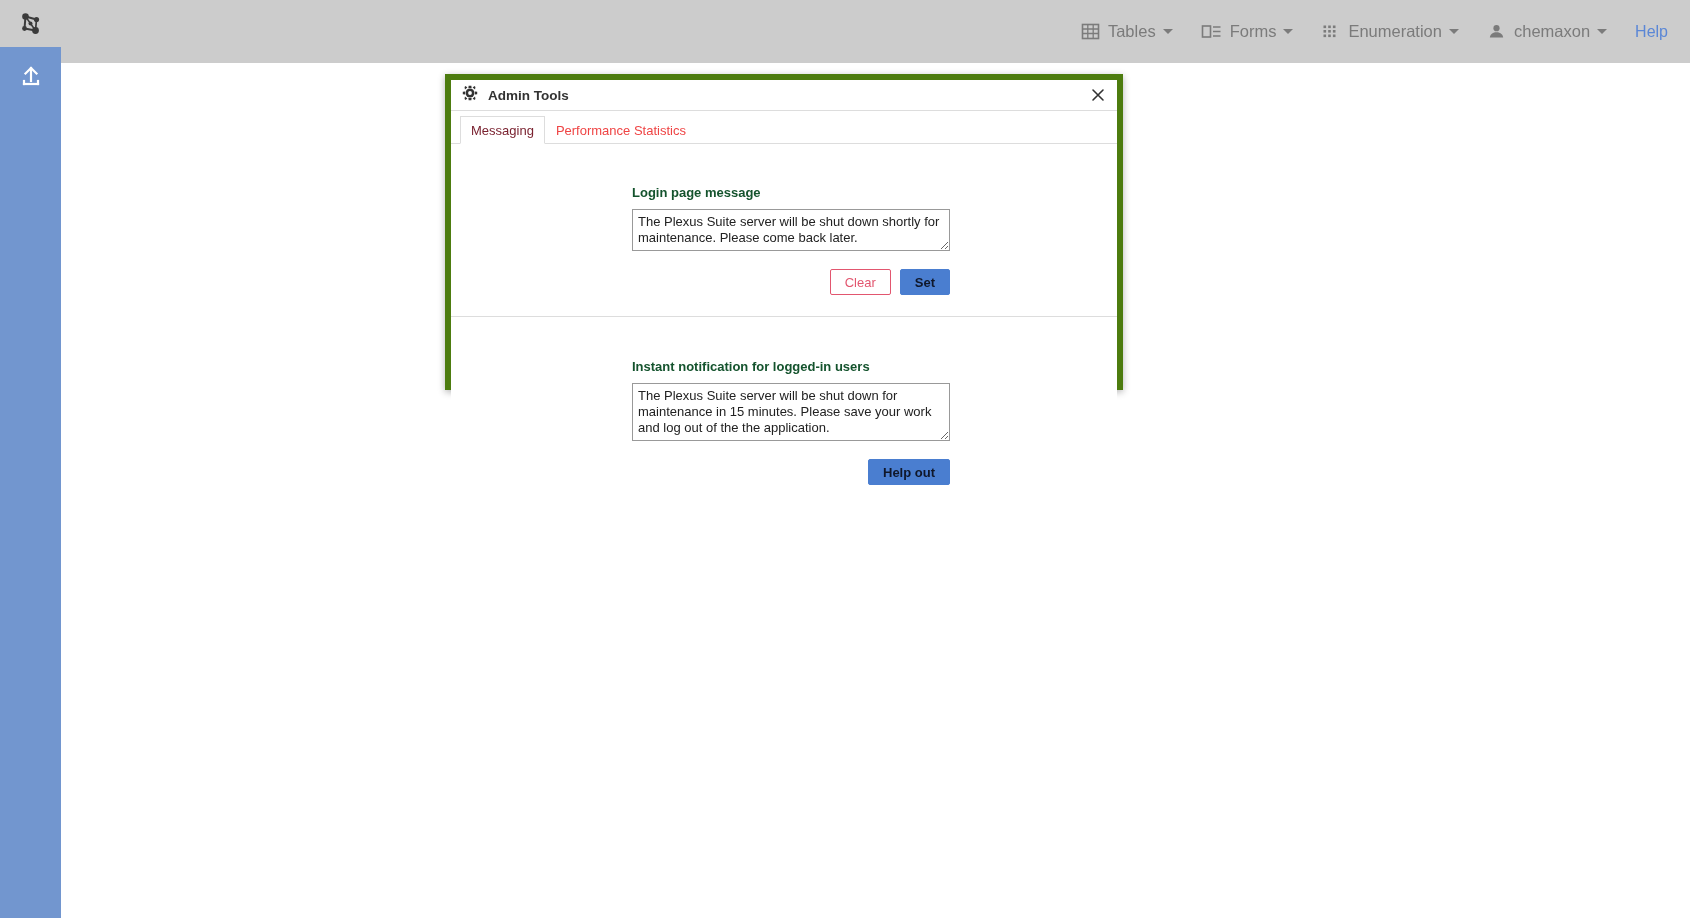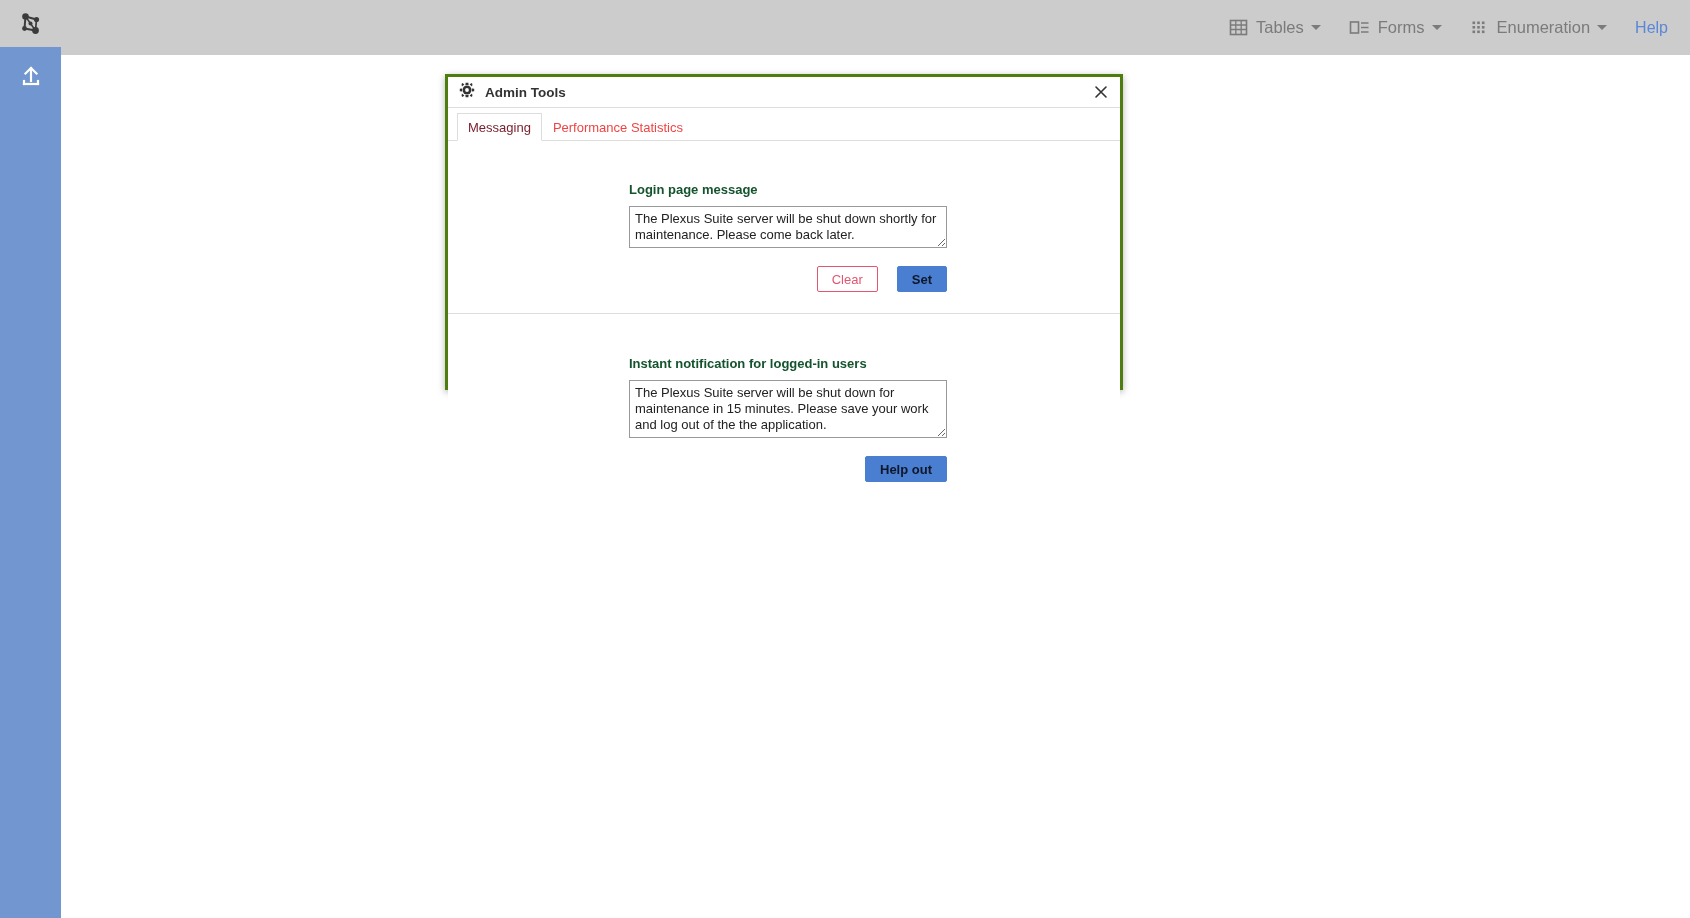--- a/index.html
+++ b/index.html
@@ -46,21 +46,21 @@
     cursor: pointer;
   }
   .logo-svg { display: block; }
   .upload-svg { display: block; }
 
   
   #topbar {
     position: absolute;
     left: 61px; top: 0;
     width: 1629px;
-    height: 55px;
+    height: 63px;
     background: #cccccc;
     display: flex;
     align-items: center;
     justify-content: flex-end;
     padding-right: 16px;
   }
   .nav-item {
     display: flex;
     align-items: center;
     height: 47px;
@@ -88,21 +88,21 @@
   }
 
   
   #dialog {
     position: absolute;
     left: 445px;
     top: 74px;
     width: 678px;
     height: 316px;
     background: #ffffff;
-    border: 3px solid #4d7c0f;
+    border: 6px solid #4d7c0f;
     box-shadow: 0 2px 7px rgba(0,0,0,0.30);
     display: flex;
     flex-direction: column;
   }
   #dialog-titlebar {
     height: 31px;
     flex: 0 0 31px;
     border-bottom: 1px solid #dddddd;
     display: flex;
     align-items: center;
@@ -217,21 +217,21 @@
     display: inline-flex;
     align-items: center;
     justify-content: center;
     white-space: nowrap;
   }
   .btn-clear {
     background: #ffffff;
     border: 1px solid #e2566f;
     color: #e2566f;
     font-weight: normal;
-    margin-right: 19px;
+    margin-right: 9px;
   }
   .btn-primary {
     background: #4a7ed0;
     border: 1px solid #4a7ed0;
     color: #0f172a;
   }
 </style>
 </head>
 <body>
 
@@ -308,20 +308,32 @@
             <rect x="2.5" y="12.5" width="2.6" height="2.6"></rect>
             <rect x="7.2" y="12.5" width="2.6" height="2.6"></rect>
             <rect x="11.9" y="12.5" width="2.6" height="2.6"></rect>
           </g>
         </svg>
       </span>
       <span class="nav-label">Enumeration</span>
       <span class="caret"></span>
     </div>
 
+    <div class="nav-item">
+      <span>
+        <svg class="nav-ico" width="19" height="19" viewBox="0 0 19 19">
+          <g fill="#7b7b7b">
+            <circle cx="9.5" cy="6.2" r="3.1"></circle>
+            <path d="M2.8 15.5 C3.4 11.6 6.2 10.2 9.5 10.2 C12.8 10.2 15.6 11.6 16.2 15.5 Z"></path>
+          </g>
+        </svg>
+      </span>
+      <span class="nav-label">chemaxon</span>
+      <span class="caret"></span>
+    </div>
 
     <div id="nav-help">Help</div>
   </div>
 
   <div id="dialog">
 
     <div id="dialog-titlebar">
       <span id="dialog-gear">
         <svg width="16" height="16" viewBox="0 0 16 16">
           <g fill="#333333">

